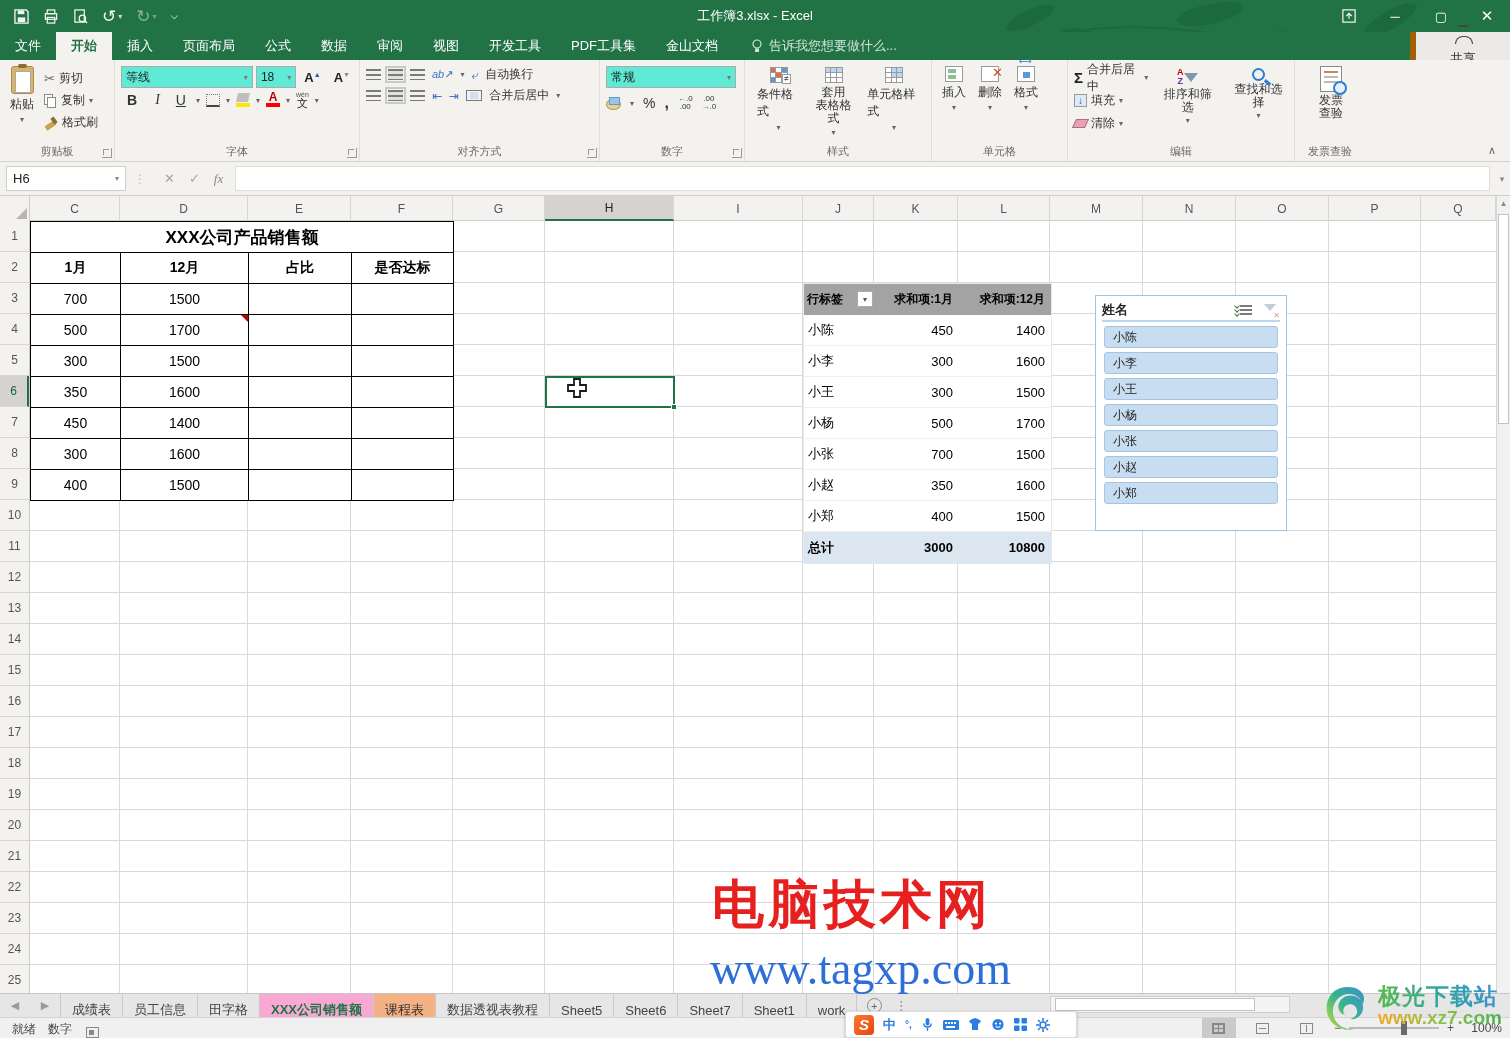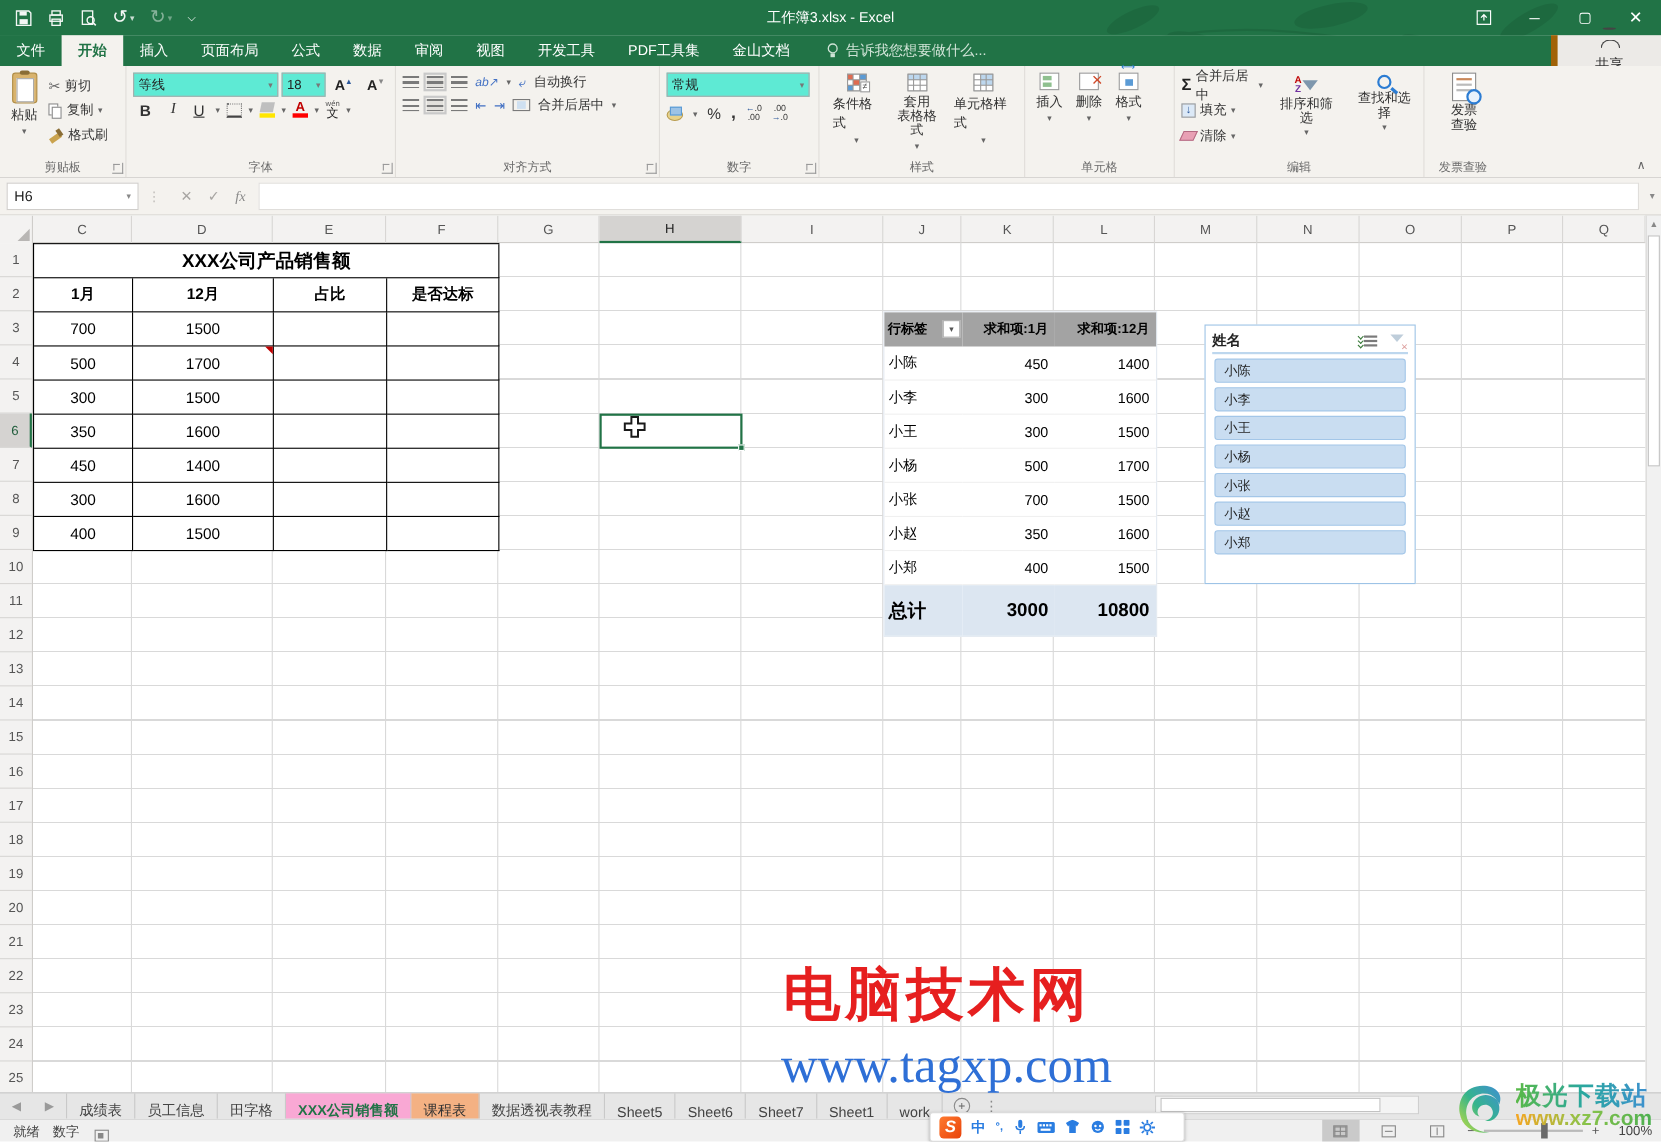--- a/index.html
+++ b/index.html
@@ -140,21 +140,21 @@
   #sales .hc:nth-child(4n),#sales .c:nth-child(4n){border-right:1.5px solid #000;}
   .srow{display:contents;}
   #d4-note{position:absolute;left:241px;top:315px;width:0;height:0;border-top:7px solid #c00000;border-left:7px solid transparent;z-index:4;}
 
   
   #pivot{position:absolute;left:803px;top:283px;display:grid;grid-template-columns:71px 84px 92px;z-index:3;background:#fff;border:1px solid #e3e9f1;}
   #pivot .ph{background:#a3a3a3;font-weight:bold;font-size:12px;color:#000;height:31px;display:flex;align-items:center;padding:0 3px;position:relative;}
   #pivot .ph.num{justify-content:flex-end;padding-right:6px;}
   #pivot .pc{height:31px;display:flex;align-items:center;font-size:13px;color:#000;padding:0 4px;border-bottom:1px solid #f0f0f0;}
   #pivot .pc.num{justify-content:flex-end;padding-right:6px;}
-  #pivot .pt{background:#dce6f1;font-weight:bold;font-size:17px;height:46px;display:flex;align-items:center;padding:0 4px;color:#000;}
+  #pivot .pt{background:#dce6f1;font-weight:bold;font-size:13px;height:31px;display:flex;align-items:center;padding:0 4px;color:#000;}
   #pivot .pt.num{justify-content:flex-end;padding-right:6px;}
   .prow{display:contents;}
   .pivot-dd{position:absolute;right:2px;top:7px;width:16px;height:16px;background:#fff;border:1px solid #ababab;display:flex;align-items:center;justify-content:center;font-size:8px;color:#555;}
 
   
   #slicer{position:absolute;left:1095px;top:295px;width:192px;height:236px;background:#fff;border:1px solid #9dc3e6;z-index:5;padding:4px 6px;}
   #slicer-head{display:flex;align-items:center;height:22px;border-bottom:2px solid #bdd7ee;margin-bottom:4px;}
   #slicer-title{font-size:13px;font-weight:bold;color:#222;flex:1;}
   .slicer-ic{width:20px;height:18px;display:flex;align-items:center;justify-content:center;margin-left:4px;}
   .msel{display:flex;flex-direction:column;gap:2px;}

